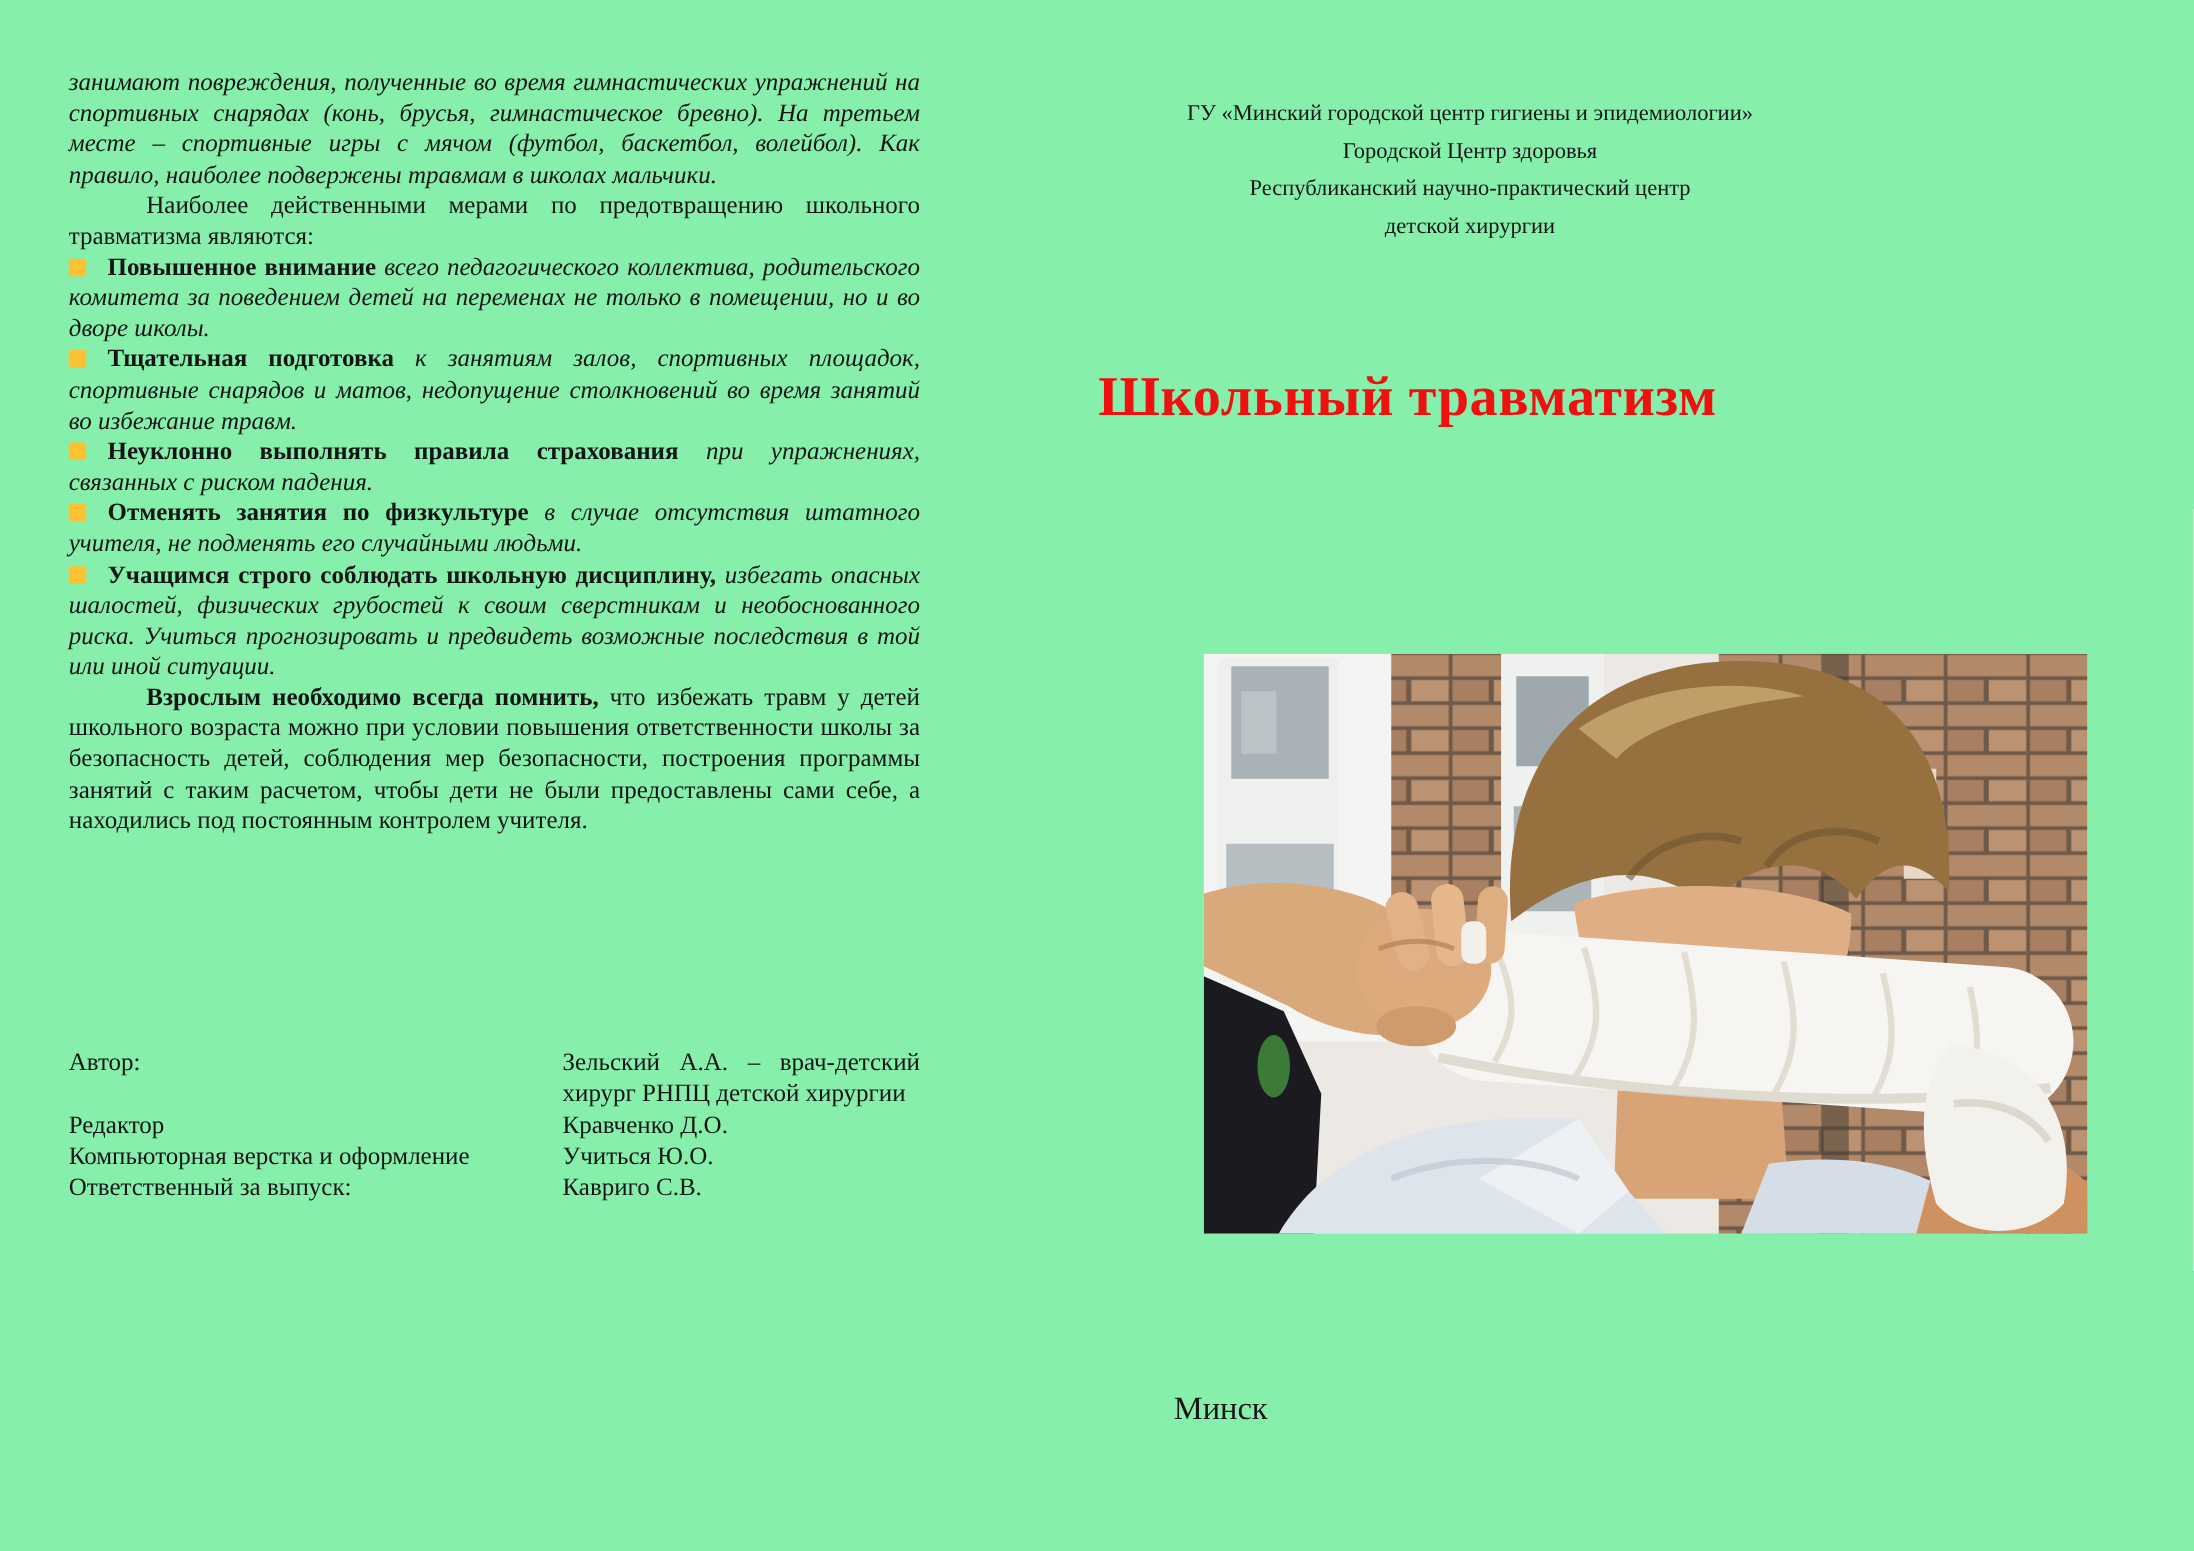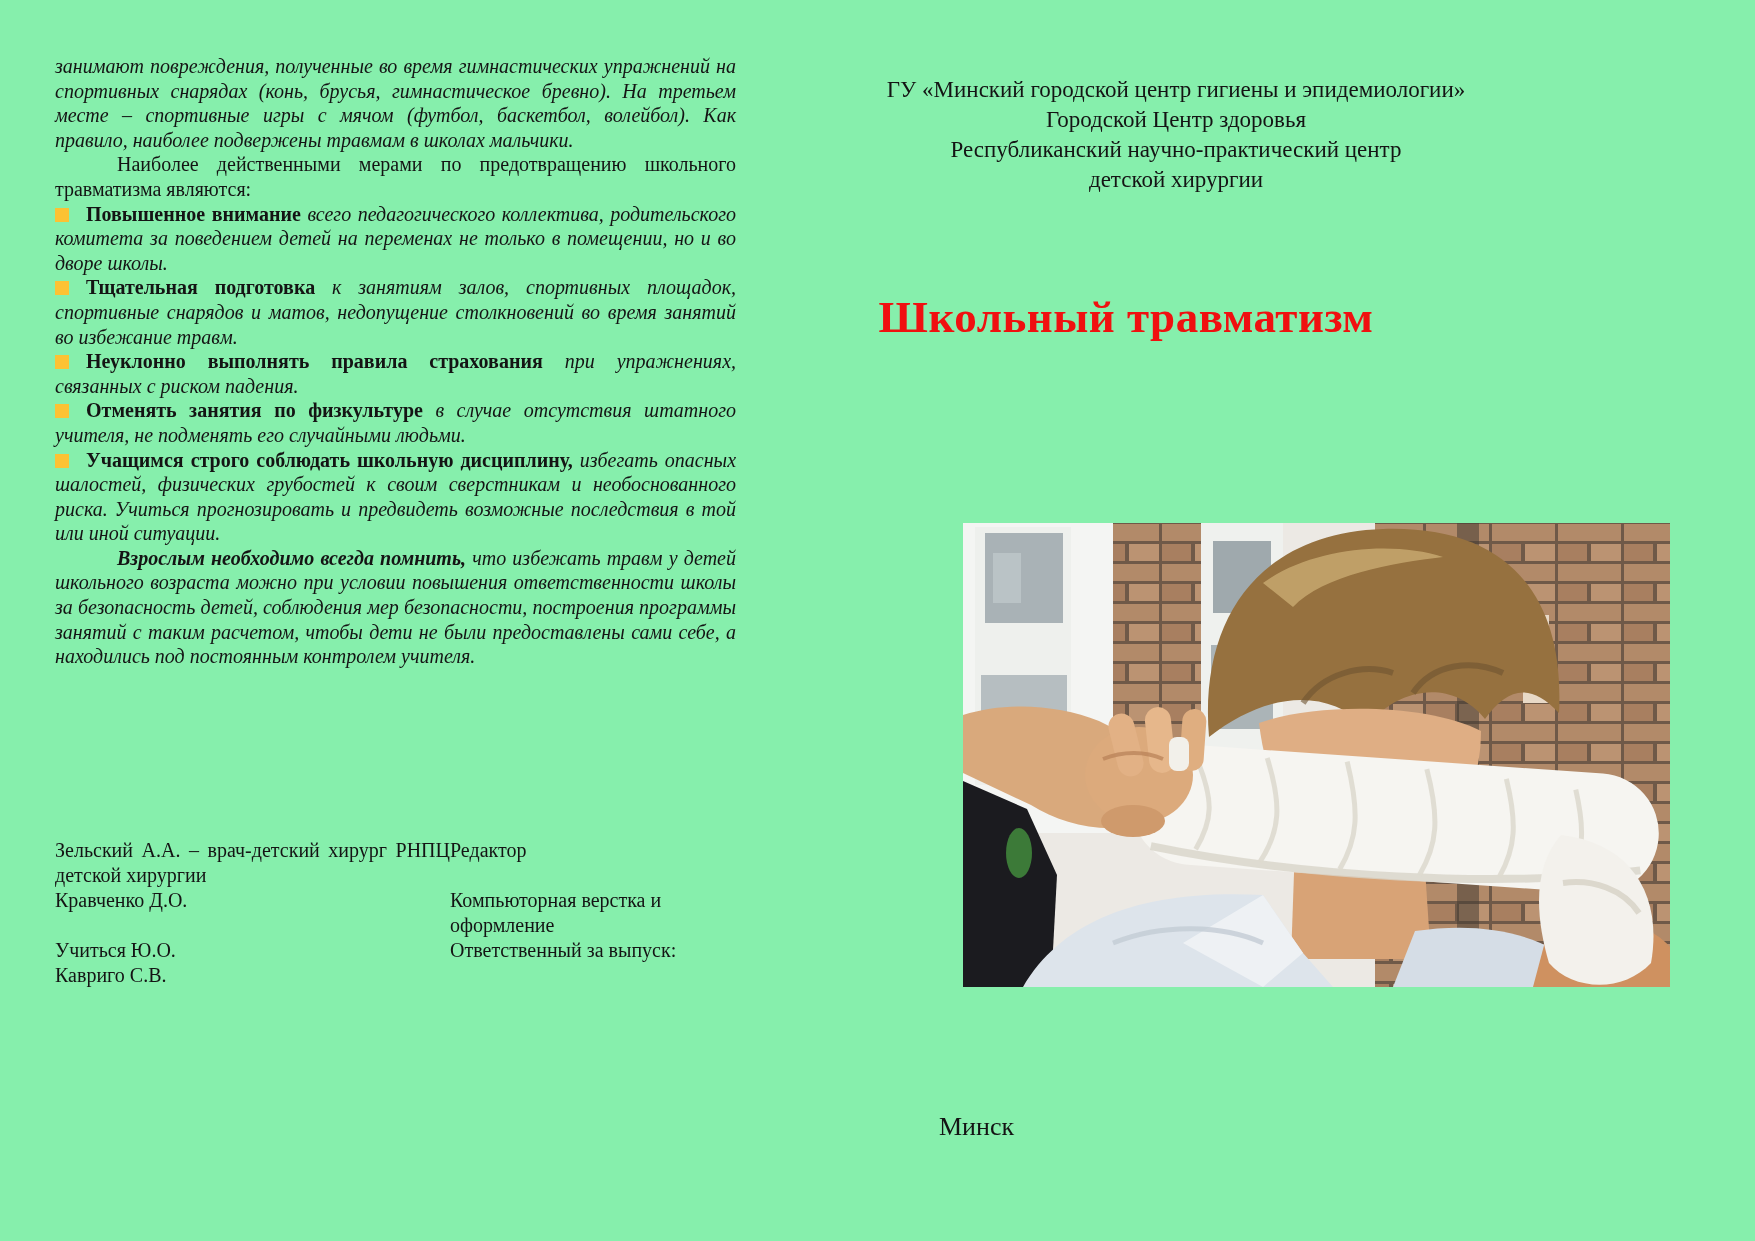--- a/index.html
+++ b/index.html
@@ -10,30 +10,30 @@
   }
   
   .col-left{position:absolute;left:55px;top:54px;width:681px;font-size:20px;line-height:24.6px;}
   .col-left p{margin:0;text-align:justify;}
   .intro{font-style:italic;}
   .section-heading{text-align:center;font-weight:bold;font-style:italic;color:var(--red);margin:1px 0;}
   .leadin{text-indent:62px;}
   .bullet .sq{display:inline-block;width:14px;height:14px;background:var(--orange);margin-right:17px;transform:translateY(1px);}
   .bullet b{font-style:normal;}
   .bullet i{font-style:italic;}
-  .closing{text-indent:62px;font-style:italic;}
+  .closing{text-indent:62px;}
   .closing b{font-weight:bold;}
   .credits{
     position:absolute;left:55px;top:838px;width:681px;
     display:grid;grid-template-columns:395px 1fr;column-gap:0;font-size:20px;line-height:25px;
   }
   .credit-role{text-align:left;}
   .credit-name{text-align:justify;}
   
-  .org-block{position:absolute;left:846px;top:75px;width:660px;text-align:center;font-size:23px;line-height:30px;}
+  .org-block{position:absolute;left:846px;top:75px;width:660px;text-align:center;font-size:18px;line-height:30px;}
   .main-title{position:absolute;left:796px;top:291px;width:660px;text-align:center;
               font-size:45px;font-weight:bold;color:var(--red);letter-spacing:0.5px;}
   .photo{position:absolute;left:963px;top:523px;width:707px;height:464px;}
   .city{position:absolute;left:939px;top:1112px;width:707px;text-align:left;font-size:26px;}
 </style>
 </head>
 <body>
 
 <div class="sheet">
 
@@ -46,20 +46,21 @@
     <p class="bullet"><span class="sq"></span><b>Повышенное внимание</b> <i>всего педагогического коллектива, родительского комитета за поведением детей на переменах не только в помещении, но и во дворе школы.</i></p>
     <p class="bullet"><span class="sq"></span><b>Тщательная подготовка</b> <i>к занятиям залов, спортивных площадок, спортивные снарядов и матов, недопущение столкновений во время занятий во избежание травм.</i></p>
     <p class="bullet"><span class="sq"></span><b>Неуклонно выполнять правила страхования</b> <i>при упражнениях, связанных с риском падения.</i></p>
     <p class="bullet"><span class="sq"></span><b>Отменять занятия по физкультуре</b> <i>в случае отсутствия штатного учителя, не подменять его случайными людьми.</i></p>
     <p class="bullet"><span class="sq"></span><b>Учащимся строго соблюдать школьную дисциплину,</b> <i>избегать опасных шалостей, физических грубостей к своим сверстникам и необоснованного риска. Учиться прогнозировать и предвидеть возможные последствия в той или иной ситуации.</i></p>
 
     <p class="closing"><b>Взрослым необходимо всегда помнить,</b> <span>что избежать травм у детей школьного возраста можно при условии повышения ответственности школы за безопасность детей, соблюдения мер безопасности, построения программы занятий с таким расчетом, чтобы дети не были предоставлены сами себе, а находились под постоянным контролем учителя.</span></p>
   </div>
 
   <div class="credits">
+    <div class="credit-role">Автор:</div>
     <div class="credit-name">Зельский А.А. – врач-детский хирург РНПЦ детской хирургии</div>
     <div class="credit-role">Редактор</div>
     <div class="credit-name">Кравченко Д.О.</div>
     <div class="credit-role">Компьюторная верстка и оформление</div>
     <div class="credit-name">Учиться Ю.О.</div>
     <div class="credit-role">Ответственный за выпуск:</div>
     <div class="credit-name">Кавриго С.В.</div>
   </div>
 
   <div class="org-block">

